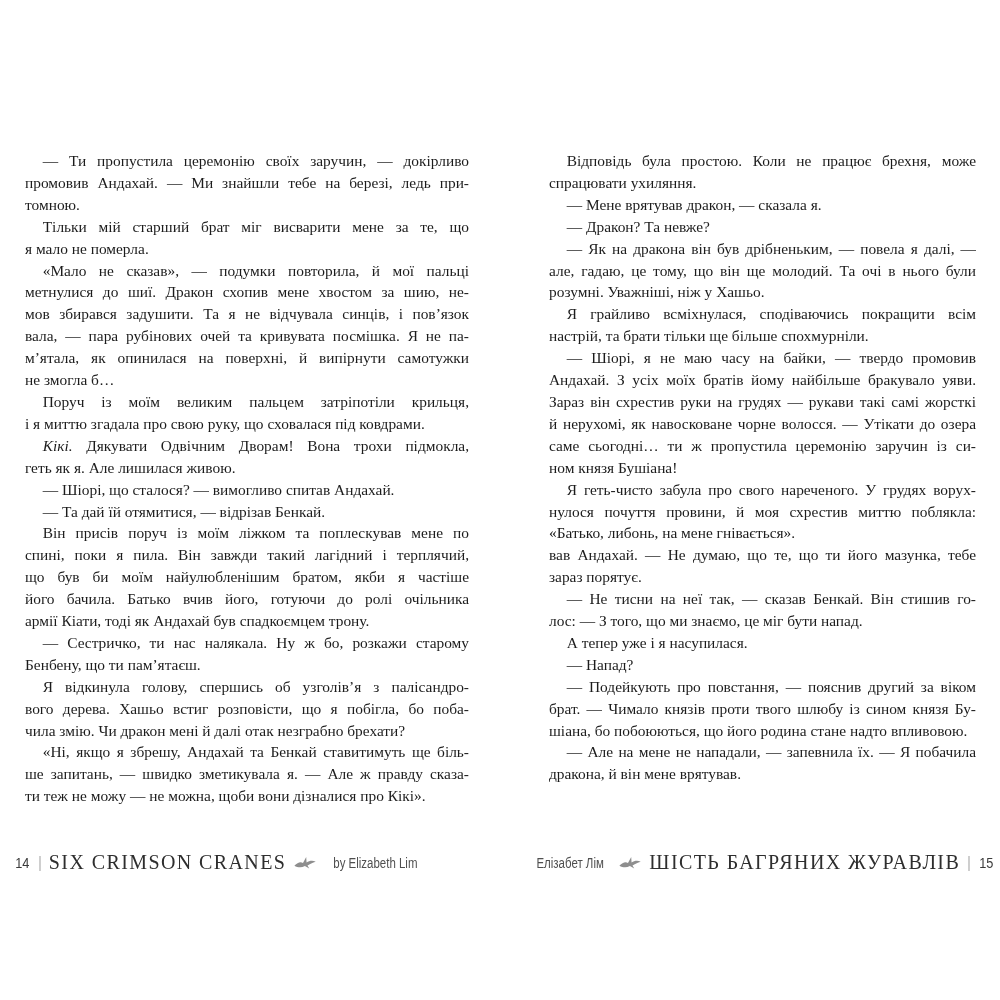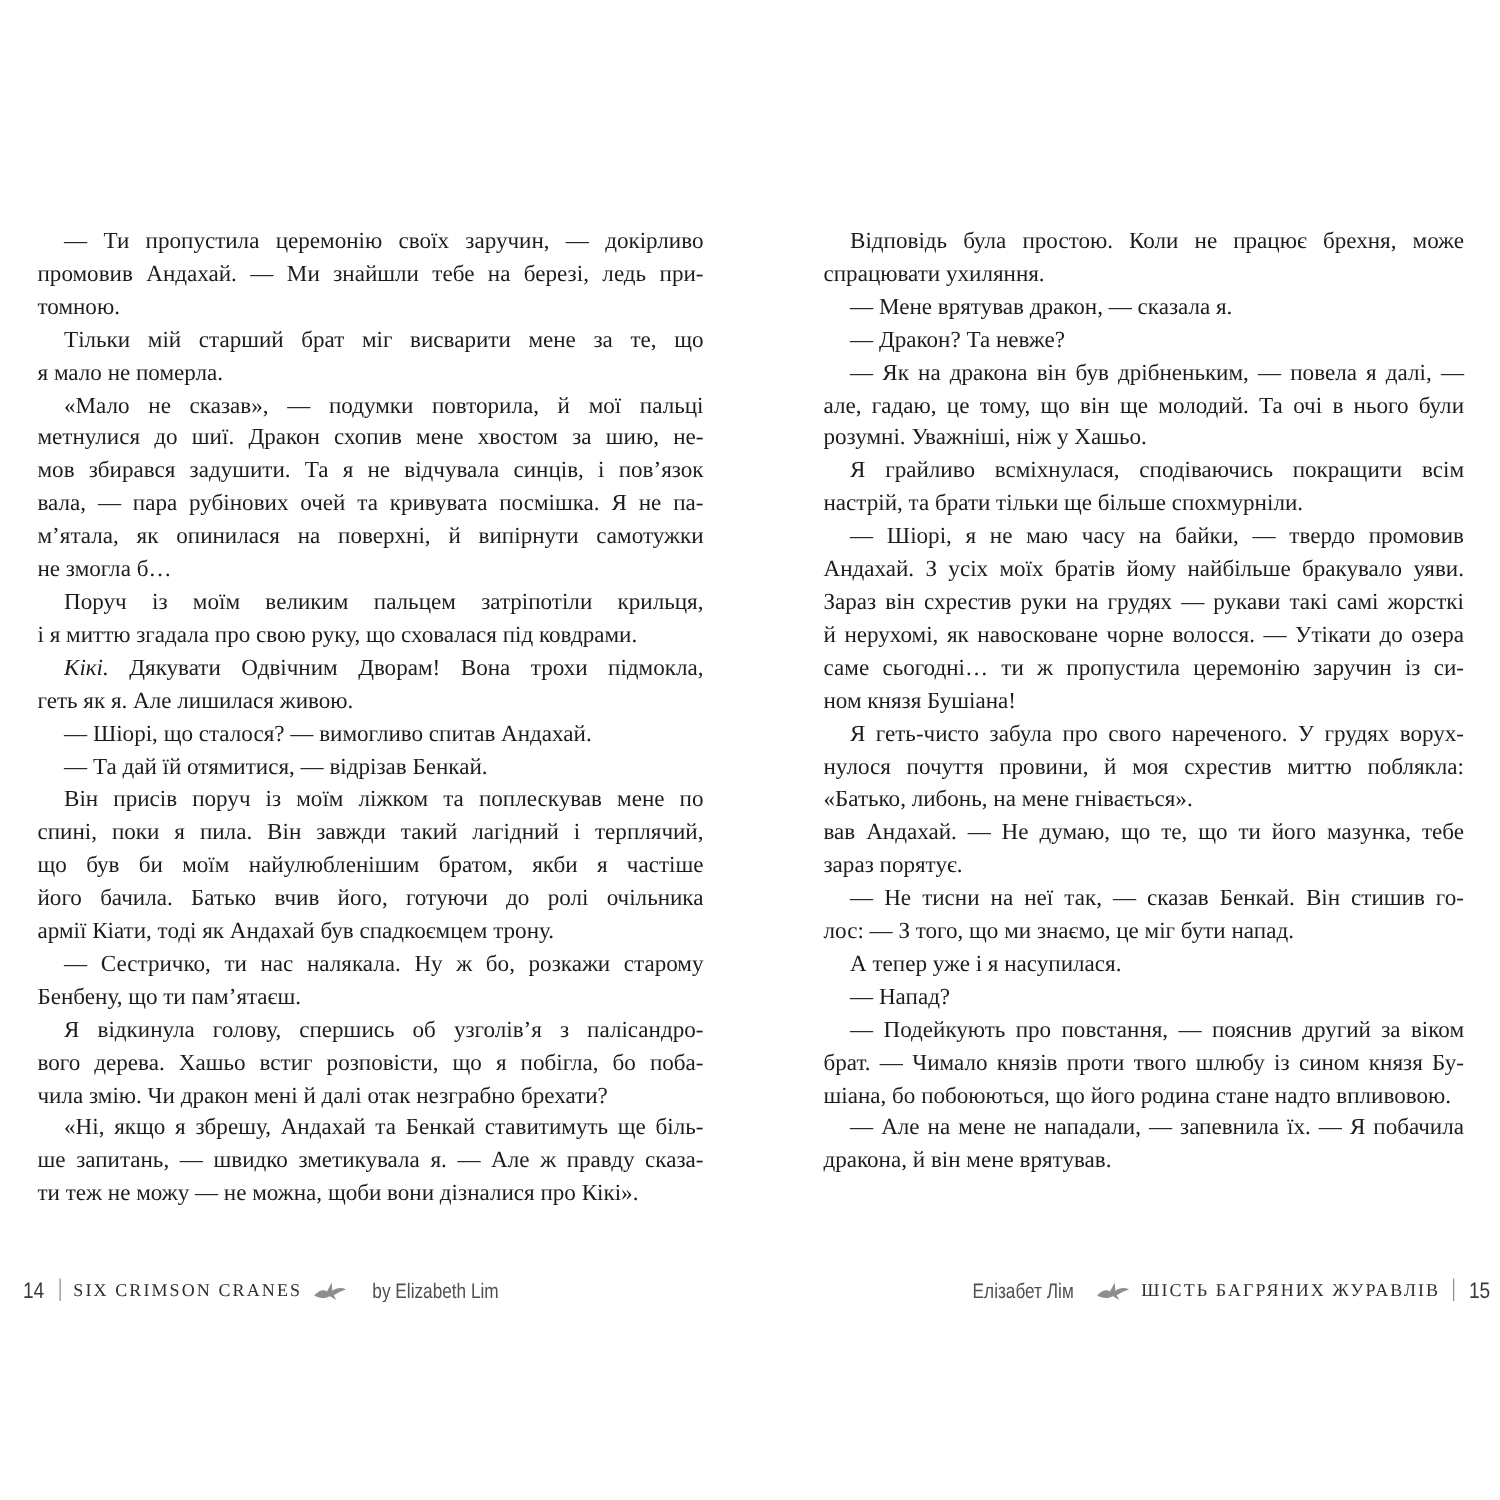--- a/index.html
+++ b/index.html
@@ -60,21 +60,21 @@
   .sep {
     font-family: "Liberation Sans", "DejaVu Sans", sans-serif;
     font-weight: 100;
     font-size: 16px;
     color: #8a8a8a;
     display: inline-block;
     transform: scaleX(0.6);
   }
   .title-serif {
     font-family: "Liberation Serif", "DejaVu Serif", serif;
-    font-size: 12px;
+    font-size: 20px;
     letter-spacing: 1.4px;
     color: #2e2e2e;
   }
   .byline {
     font-family: "Liberation Sans", "DejaVu Sans", sans-serif;
     font-size: 14px;
     color: #4f4f4f;
     display: inline-block;
     transform: scaleX(0.82);
   }

